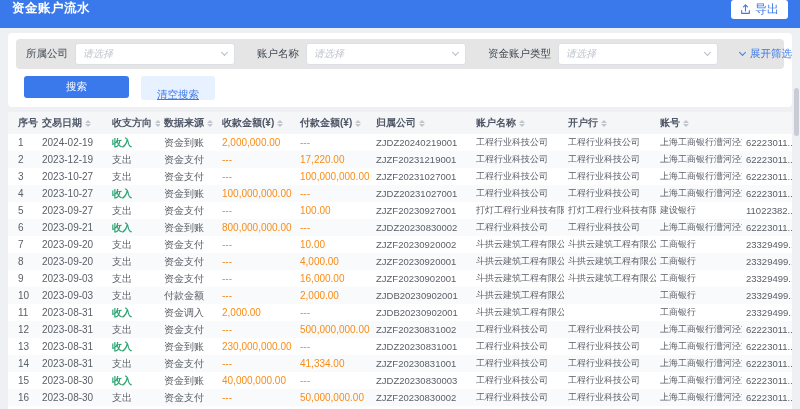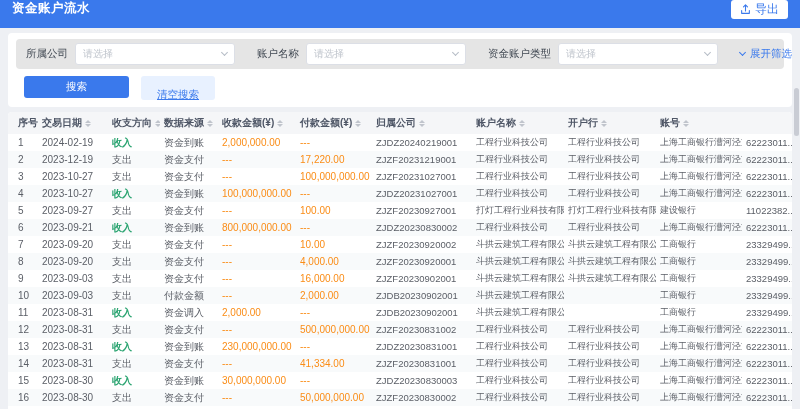--- a/index.html
+++ b/index.html
@@ -11,21 +11,21 @@
   .topbar { height:28px; background:var(--primary,#3a79ec); display:flex; justify-content:space-between; padding:0 12px; flex:0 0 auto; }
   .title { color:#fff; font-size:12.5px; font-weight:bold; letter-spacing:.5px; }
   .export-btn { background:#fff; color:var(--primary,#3a79ec); border:none; height:19px; padding:0 9px; border-radius:3px; font-size:12px; display:flex; align-items:center; gap:4px; cursor:pointer; font-family:inherit; }
   .export-btn svg { display:block; }
 
   
   .filter-card { background:#fff; margin:5px 8px 0; border-radius:4px; padding:6px 8px 7px; flex:0 0 auto; }
   .filter-strip { background:#e5e5e5; border-radius:4px; height:30px; display:flex; align-items:center; padding:0 10px; gap:22px; }
   .filter-group { display:flex; align-items:center; gap:7px; }
   .flabel { font-size:10.5px; color:#404852; white-space:nowrap; }
-  .select { width:160px; height:22px; background:#fff; border:1px solid #dcdfe6; border-radius:3px; display:flex; align-items:center; justify-content:space-between; padding:0 7px; cursor:pointer; }
+  .select { width:160px; height:22px; background:#fff; border:1px solid #dcdfe6; border-radius:3px; display:flex; align-items:center; justify-content:space-between; padding:0 7px; cursor:pointer;font-style:italic; }
   .placeholder { color:#bfc4cc; font-size:10px; }
   .chev { width:5px; height:5px; border-right:1.2px solid #b6bcc6; border-bottom:1.2px solid #b6bcc6; transform:rotate(45deg); margin-top:-3px; }
   .expand-link { margin-left:auto; color:var(--primary,#3a79ec); font-size:10.5px; display:flex; align-items:center; gap:5px; cursor:pointer; white-space:nowrap; }
   .expand-link .chev { border-color:var(--primary,#3a79ec); }
   .filter-actions { display:flex; gap:12px; margin:7px 0 0 8px; }
   .btn { border:none; height:22px; border-radius:3px; font-size:10.5px; cursor:pointer; font-family:inherit; }
   .btn.primary { background:var(--primary,#3a79ec); color:#fff; padding:0 42px; }
   .btn.light { background:var(--primary-light,#e8f1ff); color:var(--primary,#3a79ec); padding:12px 16px;text-decoration:underline; }
 
   
@@ -355,21 +355,21 @@
           <div class="cell col-company">工程行业科技公司</div>
           <div class="cell col-account_name">工程行业科技公司</div>
           <div class="cell col-bank">上海工商银行漕河泾支行</div>
           <div class="cell col-account_no">62223011...</div>
         </div>
         <div class="trow grid-row">
           <div class="cell col-index">15</div>
           <div class="cell col-date">2023-08-30</div>
           <div class="cell col-direction dir-in">收入</div>
           <div class="cell col-source">资金到账</div>
-          <div class="cell col-receive amount">30,000,000.00</div>
+          <div class="cell col-receive amount">40,000,000.00</div>
           <div class="cell col-pay amount">---</div>
           <div class="cell col-order_no">ZJDZ20230830003</div>
           <div class="cell col-company">工程行业科技公司</div>
           <div class="cell col-account_name">工程行业科技公司</div>
           <div class="cell col-bank">上海工商银行漕河泾支行</div>
           <div class="cell col-account_no">62223011...</div>
         </div>
         <div class="trow grid-row">
           <div class="cell col-index">16</div>
           <div class="cell col-date">2023-08-30</div>

